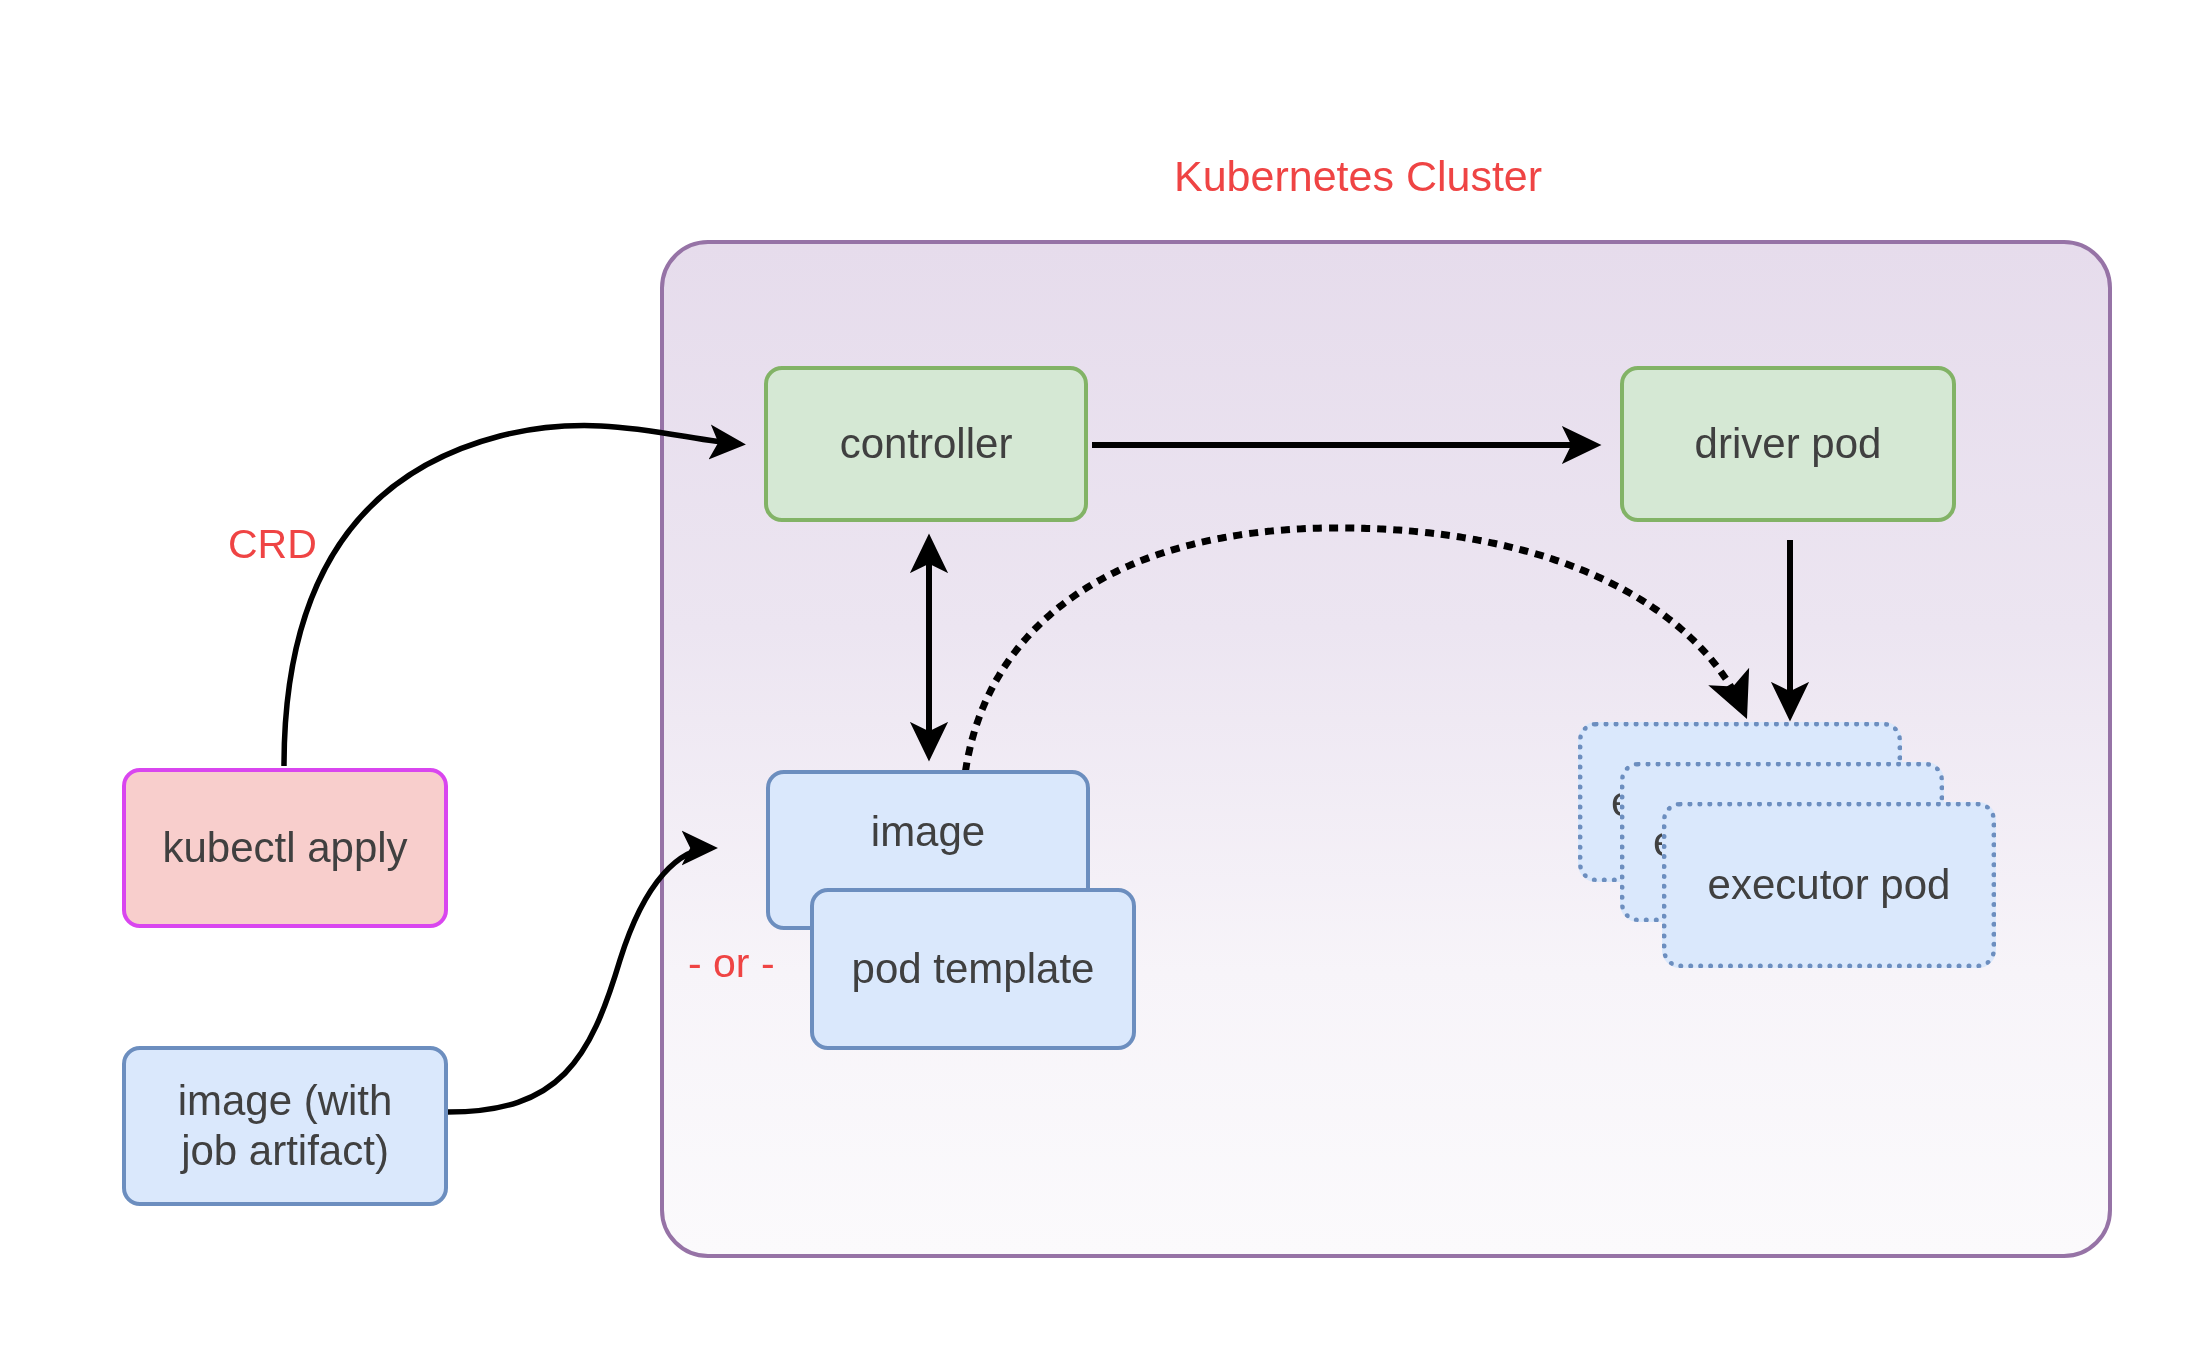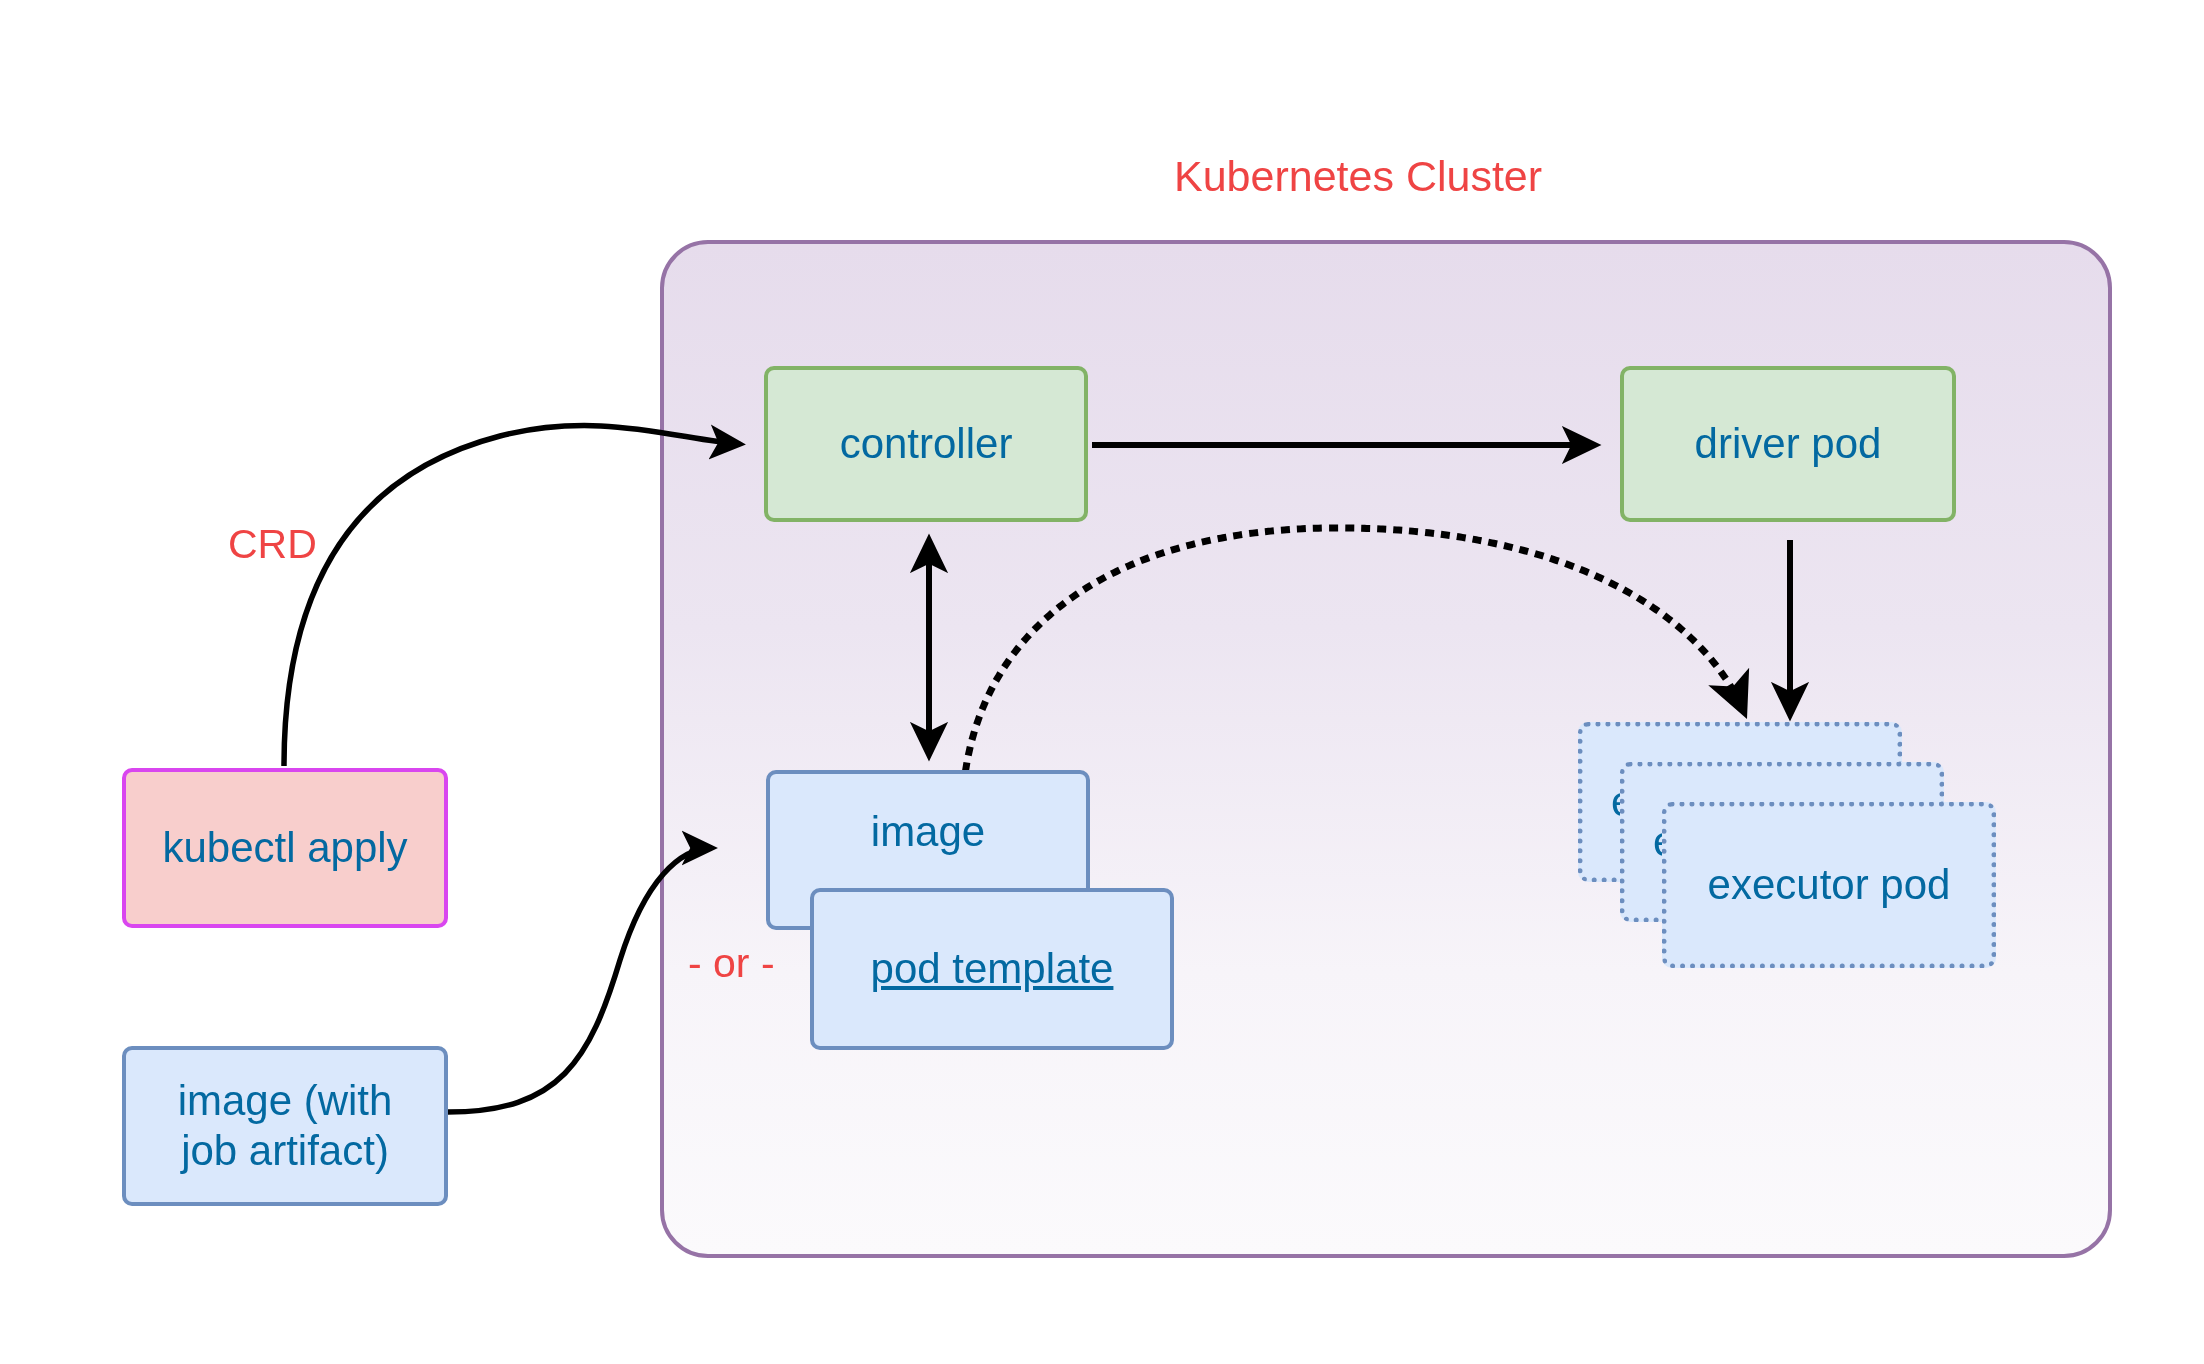--- a/index.html
+++ b/index.html
@@ -26,22 +26,22 @@
     pointer-events: none;
   }
   .node {
     position: absolute;
     box-sizing: border-box;
     display: flex;
     align-items: center;
     justify-content: center;
     text-align: center;
     line-height: 1.18;
-    color: #0369a1;
-    border-radius: 10px;
+    color: #404040;
+    border-radius: 18px;
   }
   .node-green {
     background: #d5e8d4;
     border: 4px solid #82b366;
   }
   .node-red {
     background: #f8cecc;
     border: 4px solid #d946ef;
   }
   .node-blue {
@@ -139,21 +139,21 @@
     <span>image (with</span>
     <span>job artifact)</span>
   </div>
 
   <div class="plain-label edge-label" style="left:688px; top:940px;">- or -</div>
 
   <div class="node node-blue node-label" style="left:766px; top:770px; width:324px; height:160px;">
     <span style="position:relative; top:-18px;">image</span>
   </div>
 
-  <div class="node node-blue node-label" style="left:810px; top:888px; width:364px; height:162px;text-decoration:underline;">
+  <div class="node node-blue node-label" style="left:810px; top:888px; width:326px; height:162px;">
     <span>pod template</span>
   </div>
 
   <div class="node node-blue-dotted node-label" style="left:1578px; top:722px; width:324px; height:160px; justify-content:flex-start; padding-left:28px;">
     <span>e</span>
   </div>
 
   <div class="node node-blue-dotted node-label" style="left:1620px; top:762px; width:324px; height:160px; justify-content:flex-start; padding-left:28px;">
     <span>e</span>
   </div>

